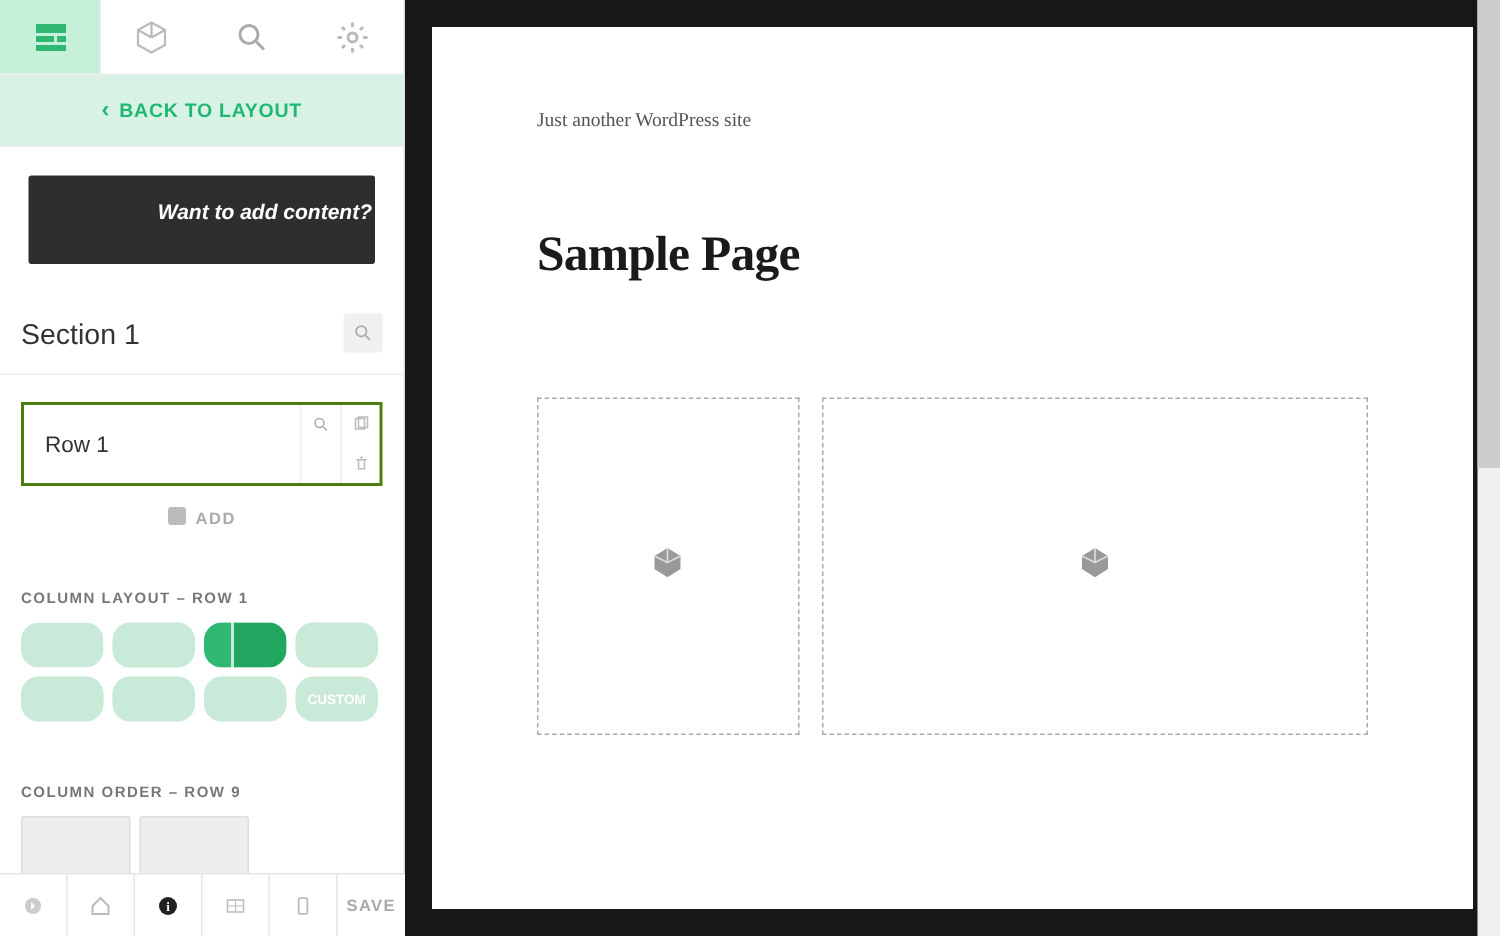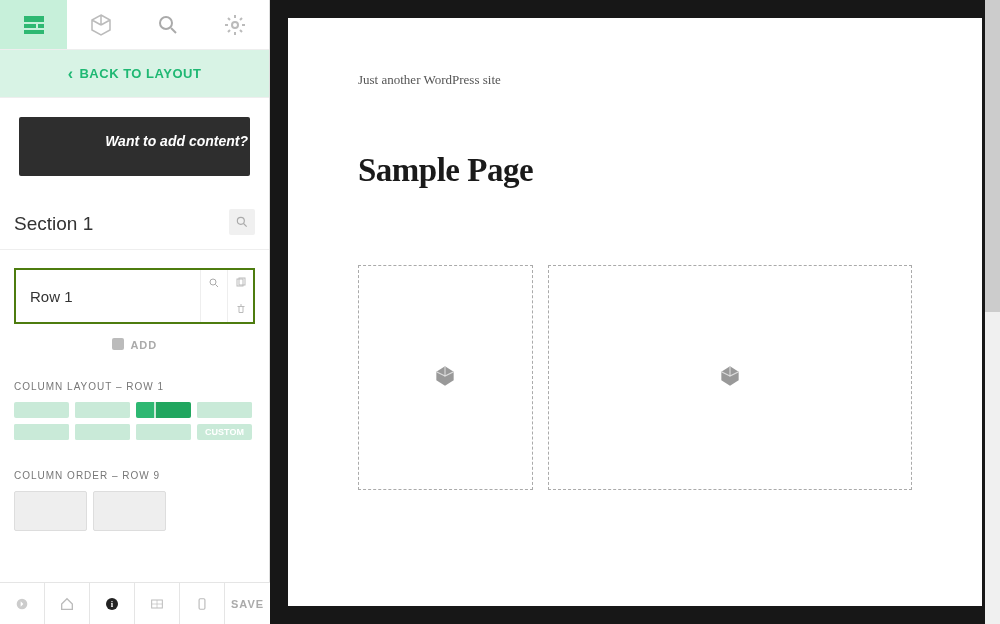--- a/index.html
+++ b/index.html
@@ -22,23 +22,23 @@
 .section-row .icon-btn { width: 26px; height: 26px; background: #f0f0f0; border-radius: 2px; display: flex; align-items: center; justify-content: center; cursor: pointer; }
 .scroll-area { flex: 1; overflow: auto; padding: 18px 14px 10px; }
 .row-item { border: 2px solid #4d7c0f; background: #fff; display: flex; align-items: stretch; }
 .row-item .row-label { flex: 1; padding: 14px 14px; font-size: 15px; color: #333; display: flex; align-items: center; }
 .row-item .row-actions { display: flex; flex-direction: column; border-left: 1px solid #eee; }
 .row-item .row-actions .pair { display: flex; }
 .row-item .row-actions .mini { width: 26px; height: 26px; display: flex; align-items: center; justify-content: center; border-left: 1px solid #eee; cursor: pointer; }
 .row-item .row-actions .mini:first-child { border-left: none; }
 .add-btn { text-align: center; color: #aaa; font-size: 11px; font-weight: 700; letter-spacing: 1px; margin-top: 14px; cursor: pointer; }
 .add-btn .plus { display: inline-block; width: 12px; height: 12px; background: #bbb; border-radius: 2px; vertical-align: -1px; margin-right: 3px; }
-.group-label { font-size: 10px; font-weight: 400; letter-spacing: 1px; color: #777; margin-top: 30px; margin-bottom: 10px; }
+.group-label { font-size: 10px; font-weight: 700; letter-spacing: 1px; color: #777; margin-top: 42px; margin-bottom: 10px; }
 .layout-grid { display: flex; flex-wrap: wrap; gap: 6px; }
-.layout-opt { width: 55px; height: 16px; background: #c9ead8; border-radius: 2px; display: flex; gap: 2px; padding: 0; cursor: pointer; overflow: hidden; }
+.layout-opt { width: 55px; height: 30px; background: #c9ead8; border-radius: 12px; display: flex; gap: 2px; padding: 0; cursor: pointer; overflow: hidden; }
 .layout-opt .col { flex: 1; background: #c9ead8; }
 .layout-opt.selected .col:first-child { background: #2eb872; }
 .layout-opt.selected .col:last-child { background: #21a65f; }
 .layout-opt.onethird .col:first-child { flex: 1; }
 .layout-opt.onethird .col:last-child { flex: 2; }
 .layout-opt.custom { background: #c9ead8; color: #fff; font-size: 9px; font-weight: 700; display: flex; align-items: center; justify-content: center; }
 .order-grid { display: flex; gap: 6px; margin-top: 10px; }
 .order-opt { width: 73px; height: 40px; background: #eee; border: 1px solid #ddd; border-radius: 2px; cursor: pointer; }
 .bottom-bar { position: absolute; bottom: 0; left: 0; width: 270px; height: 42px; display: flex; border-top: 1px solid #e5e5e5; background: #fff; }
 .bottom-bar .bb { flex: 0 0 45px; border-right: 1px solid #e5e5e5; display: flex; align-items: center; justify-content: center; cursor: pointer; color: #888; }

